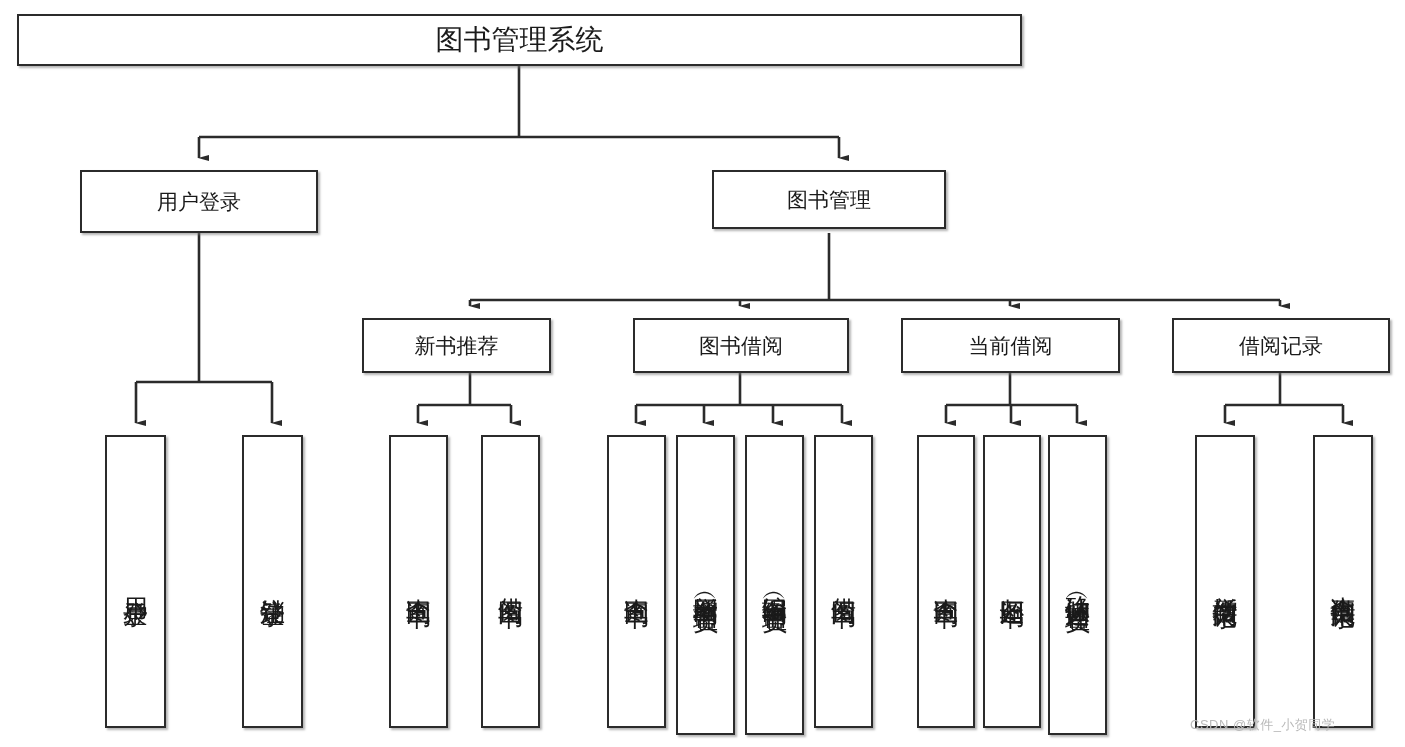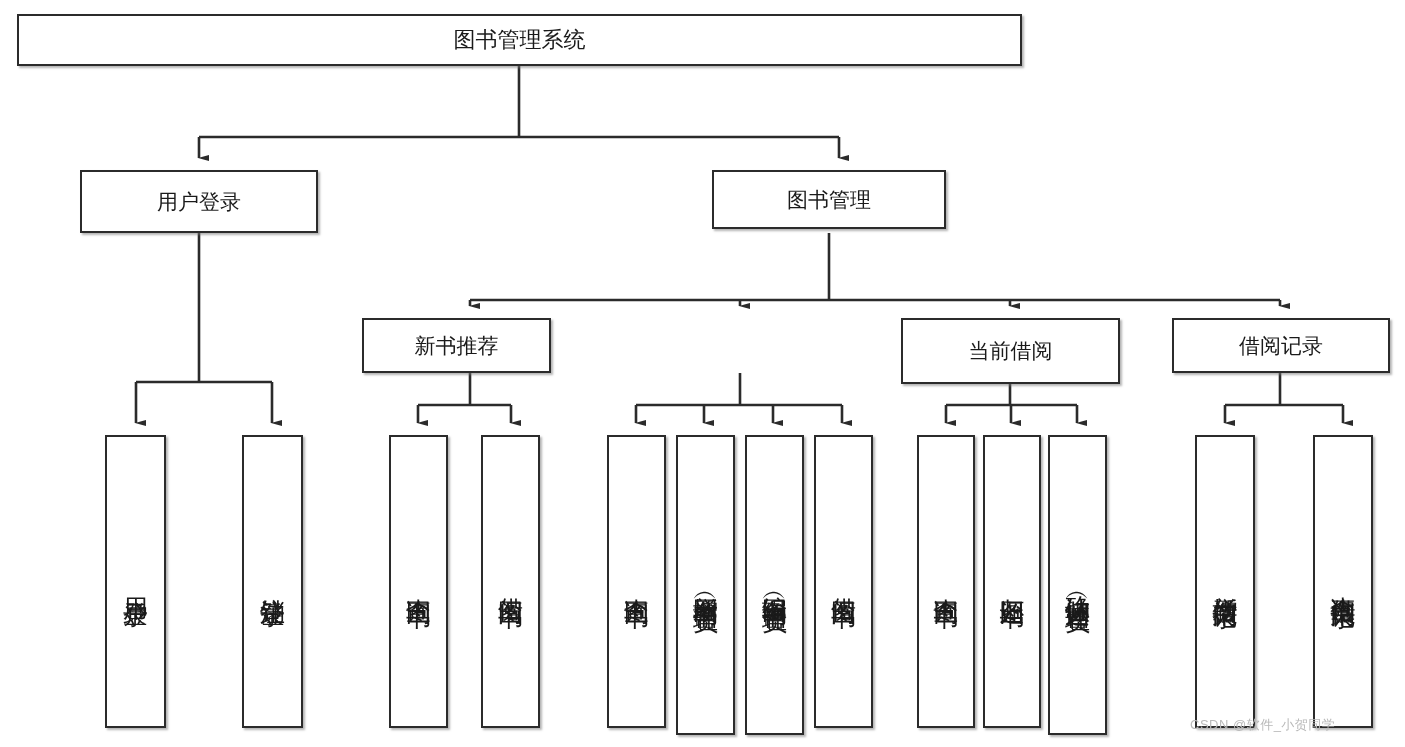--- a/index.html
+++ b/index.html
@@ -39,21 +39,21 @@
   .node .label {
     display: block;
     text-align: center;
     line-height: 1.12;
     white-space: nowrap;
   }
   .node.horiz .label {
     font-size: 21px;
   }
   .node.root .label {
-    font-size: 22px;
+    font-size: 28px;
   }
   .node.vert {
     align-items: center;
     justify-content: center;
   }
   .node.vert .label {
     writing-mode: vertical-rl;
     text-orientation: upright;
     font-size: 25px;
     letter-spacing: 2px;
@@ -129,21 +129,24 @@
   <div class="node horiz" style="left:80px; top:170px; width:238px; height:63px;">
     <span class="label">用户登录</span>
   </div>
   <div class="node horiz" style="left:712px; top:170px; width:234px; height:59px;">
     <span class="label">图书管理</span>
   </div>
 
   <div class="node horiz" style="left:362px; top:318px; width:189px; height:55px;">
     <span class="label">新书推荐</span>
   </div>
-  <div class="node horiz" style="left:901px; top:318px; width:219px; height:66px;">
+  <div class="node horiz" style="left:633px; top:318px; width:216px; height:55px;">
+    <span class="label">图书借阅</span>
+  </div>
+  <div class="node horiz" style="left:901px; top:318px; width:219px; height:55px;">
     <span class="label">当前借阅</span>
   </div>
   <div class="node horiz" style="left:1172px; top:318px; width:218px; height:55px;">
     <span class="label">借阅记录</span>
   </div>
 
   <div class="node vert" style="left:105px; top:435px; width:61px; height:293px;">
     <span class="label">用户登录</span>
   </div>
   <div class="node vert" style="left:242px; top:435px; width:61px; height:293px;">

